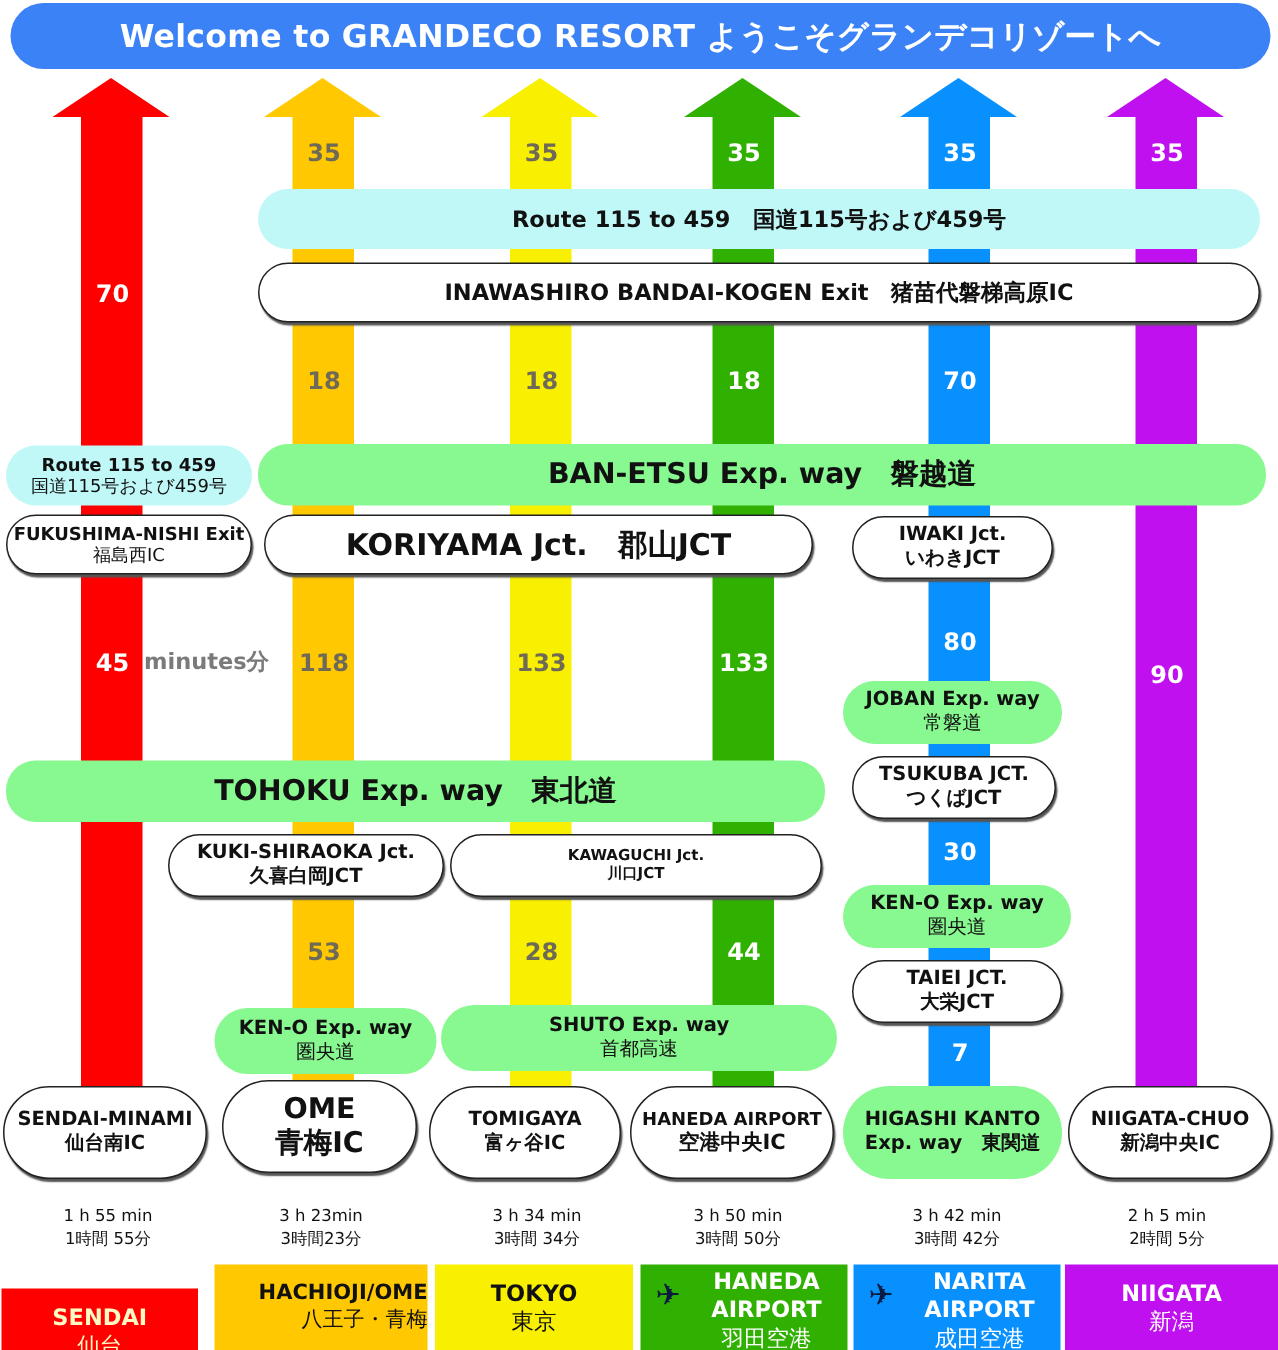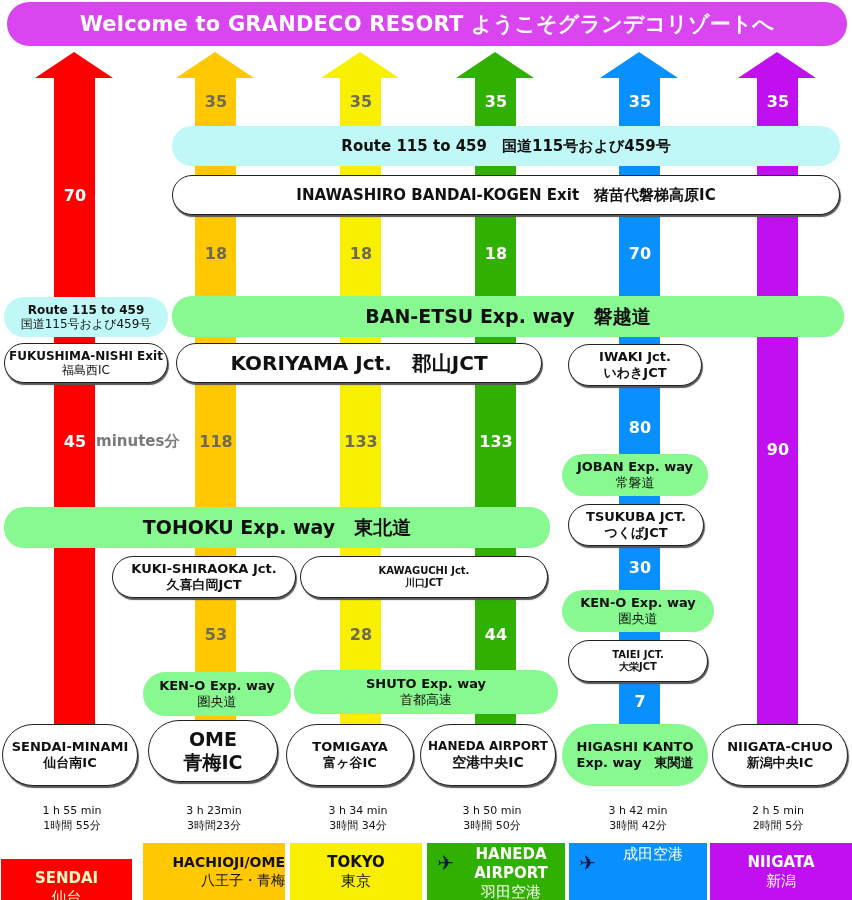--- a/index.html
+++ b/index.html
@@ -1,21 +1,21 @@
 <!DOCTYPE html>
 <html><head>
 <meta charset="utf-8">
 <style>
   html, body { margin:0; padding:0; background:#ffffff; }
   body { width:852px; height:900px; position:relative; overflow:hidden;
          font-family:"DejaVu Sans", "Liberation Sans", sans-serif; }
   .abs { position:absolute; }
 
   
-  #header { left:7px; top:2px; width:840px; height:44px; background:#d946ef;
+  #header { left:7px; top:2px; width:840px; height:44px; background:#3b82f6;
             border-radius:22px; color:#fff; font-size:21px; font-weight:bold;
             display:flex; align-items:center; justify-content:center; letter-spacing:0.2px; }
 
   
   .shaft { position:absolute; width:41px; }
   .head  { position:absolute; width:0; height:0;
            border-left:39px solid transparent; border-right:39px solid transparent;
            border-bottom:26px solid; }
   .num { position:absolute; width:60px; text-align:center; font-size:16px; font-weight:bold; }
   .num.light { color:#ffffff; }
@@ -152,21 +152,21 @@
 <div class="pill white" style="left:300px;top:556px;width:248px;height:42px;border-radius:21px;font-size:10px;">
   <span>KAWAGUCHI Jct.</span>
   <span class="l2b">川口JCT</span>
 </div>
 
 <div class="pill green" style="left:562px;top:590px;width:152px;height:42px;border-radius:21px;font-size:13px;">
   <span>KEN-O Exp. way</span>
   <span class="l2">圏央道</span>
 </div>
 
-<div class="pill white" style="left:568px;top:640px;width:140px;height:42px;border-radius:21px;font-size:10px;">
+<div class="pill white" style="left:568px;top:640px;width:140px;height:42px;border-radius:21px;font-size:13px;">
   <span>TAIEI JCT.</span>
   <span class="l2b">大栄JCT</span>
 </div>
 
 <div class="pill green" style="left:143px;top:672px;width:148px;height:44px;border-radius:22px;font-size:13px;">
   <span>KEN-O Exp. way</span>
   <span class="l2">圏央道</span>
 </div>
 
 <div class="pill green" style="left:294px;top:670px;width:264px;height:44px;border-radius:22px;font-size:13px;">
@@ -236,18 +236,19 @@
   <span>TOKYO</span>
   <span class="jp">東京</span>
 </div>
 <div class="dest" style="left:427px;width:138px;background:#30b000;color:#fff;justify-content:flex-start;padding-top:2px;">
   <span class="plane">✈</span>
   <span style="width:90px;margin-left:30px;">HANEDA AIRPORT</span>
   <span class="jp" style="margin-left:30px;">羽田空港</span>
 </div>
 <div class="dest" style="left:569px;width:138px;background:#0890ff;color:#fff;justify-content:flex-start;padding-top:2px;">
   <span class="plane">✈</span>
+  <span style="width:90px;margin-left:30px;">NARITA AIRPORT</span>
   <span class="jp" style="margin-left:30px;">成田空港</span>
 </div>
 <div class="dest" style="left:710px;width:142px;background:#c010f0;color:#fff;">
   <span>NIIGATA</span>
   <span class="jp">新潟</span>
 </div>
 
 </body></html>

